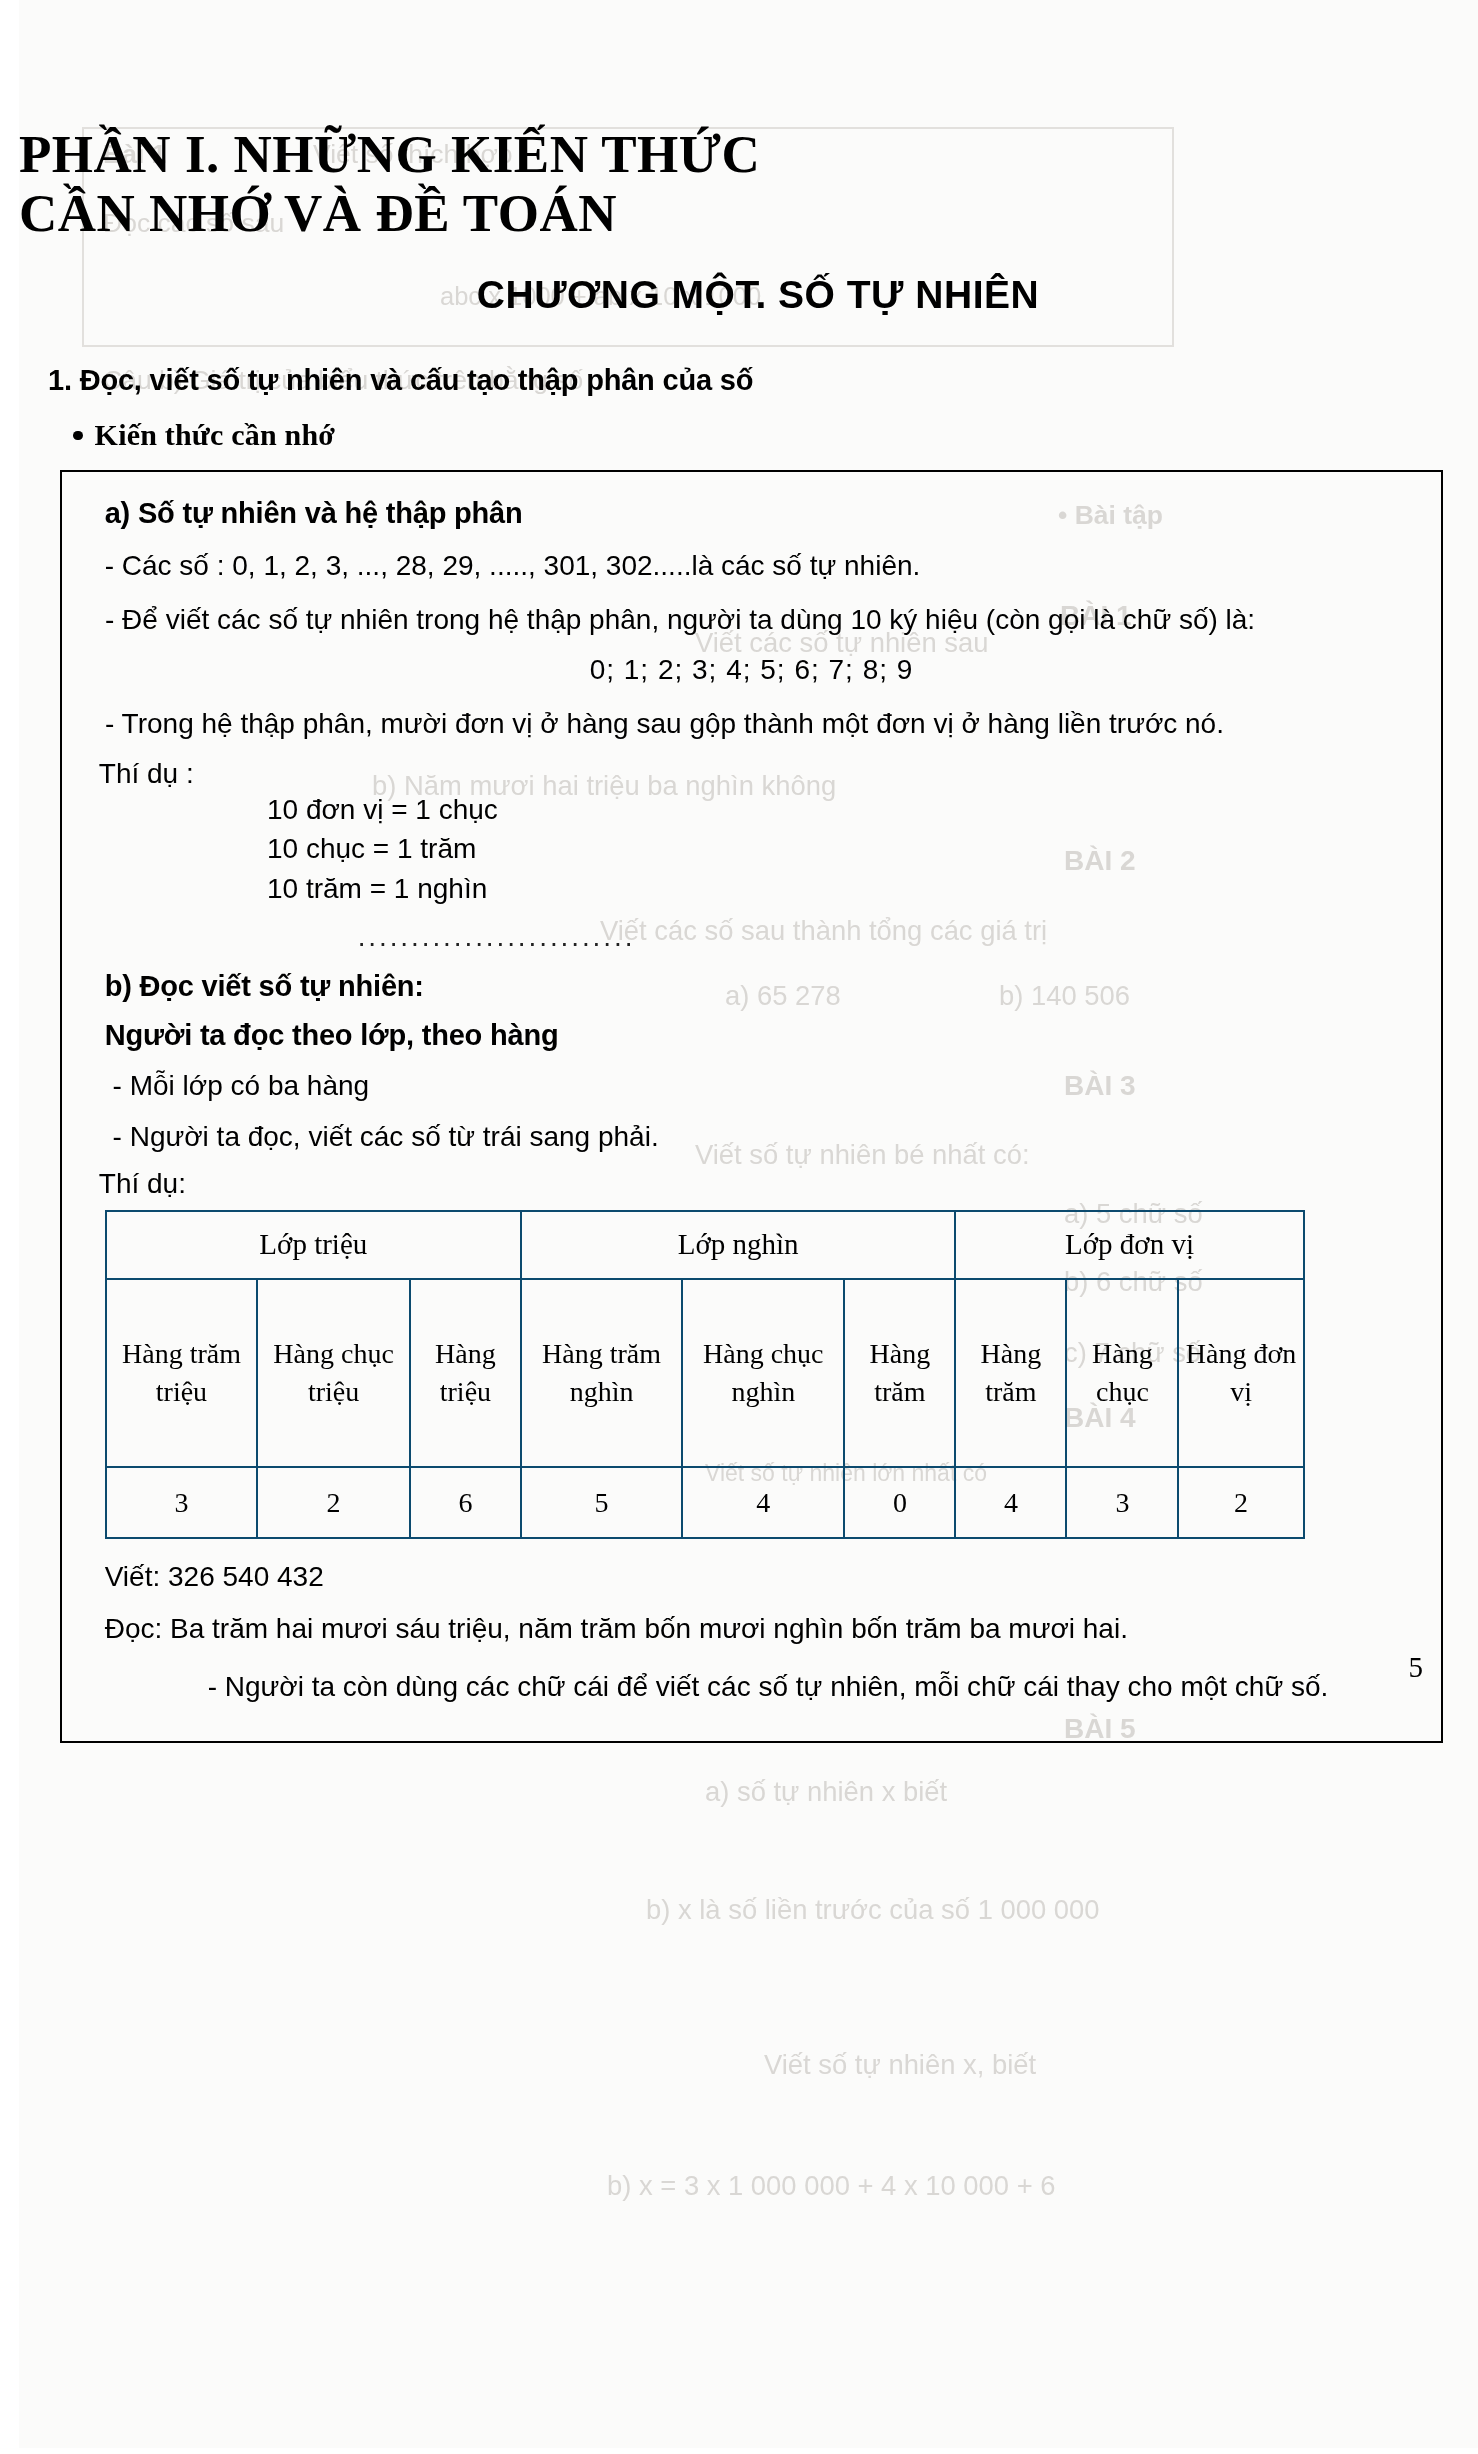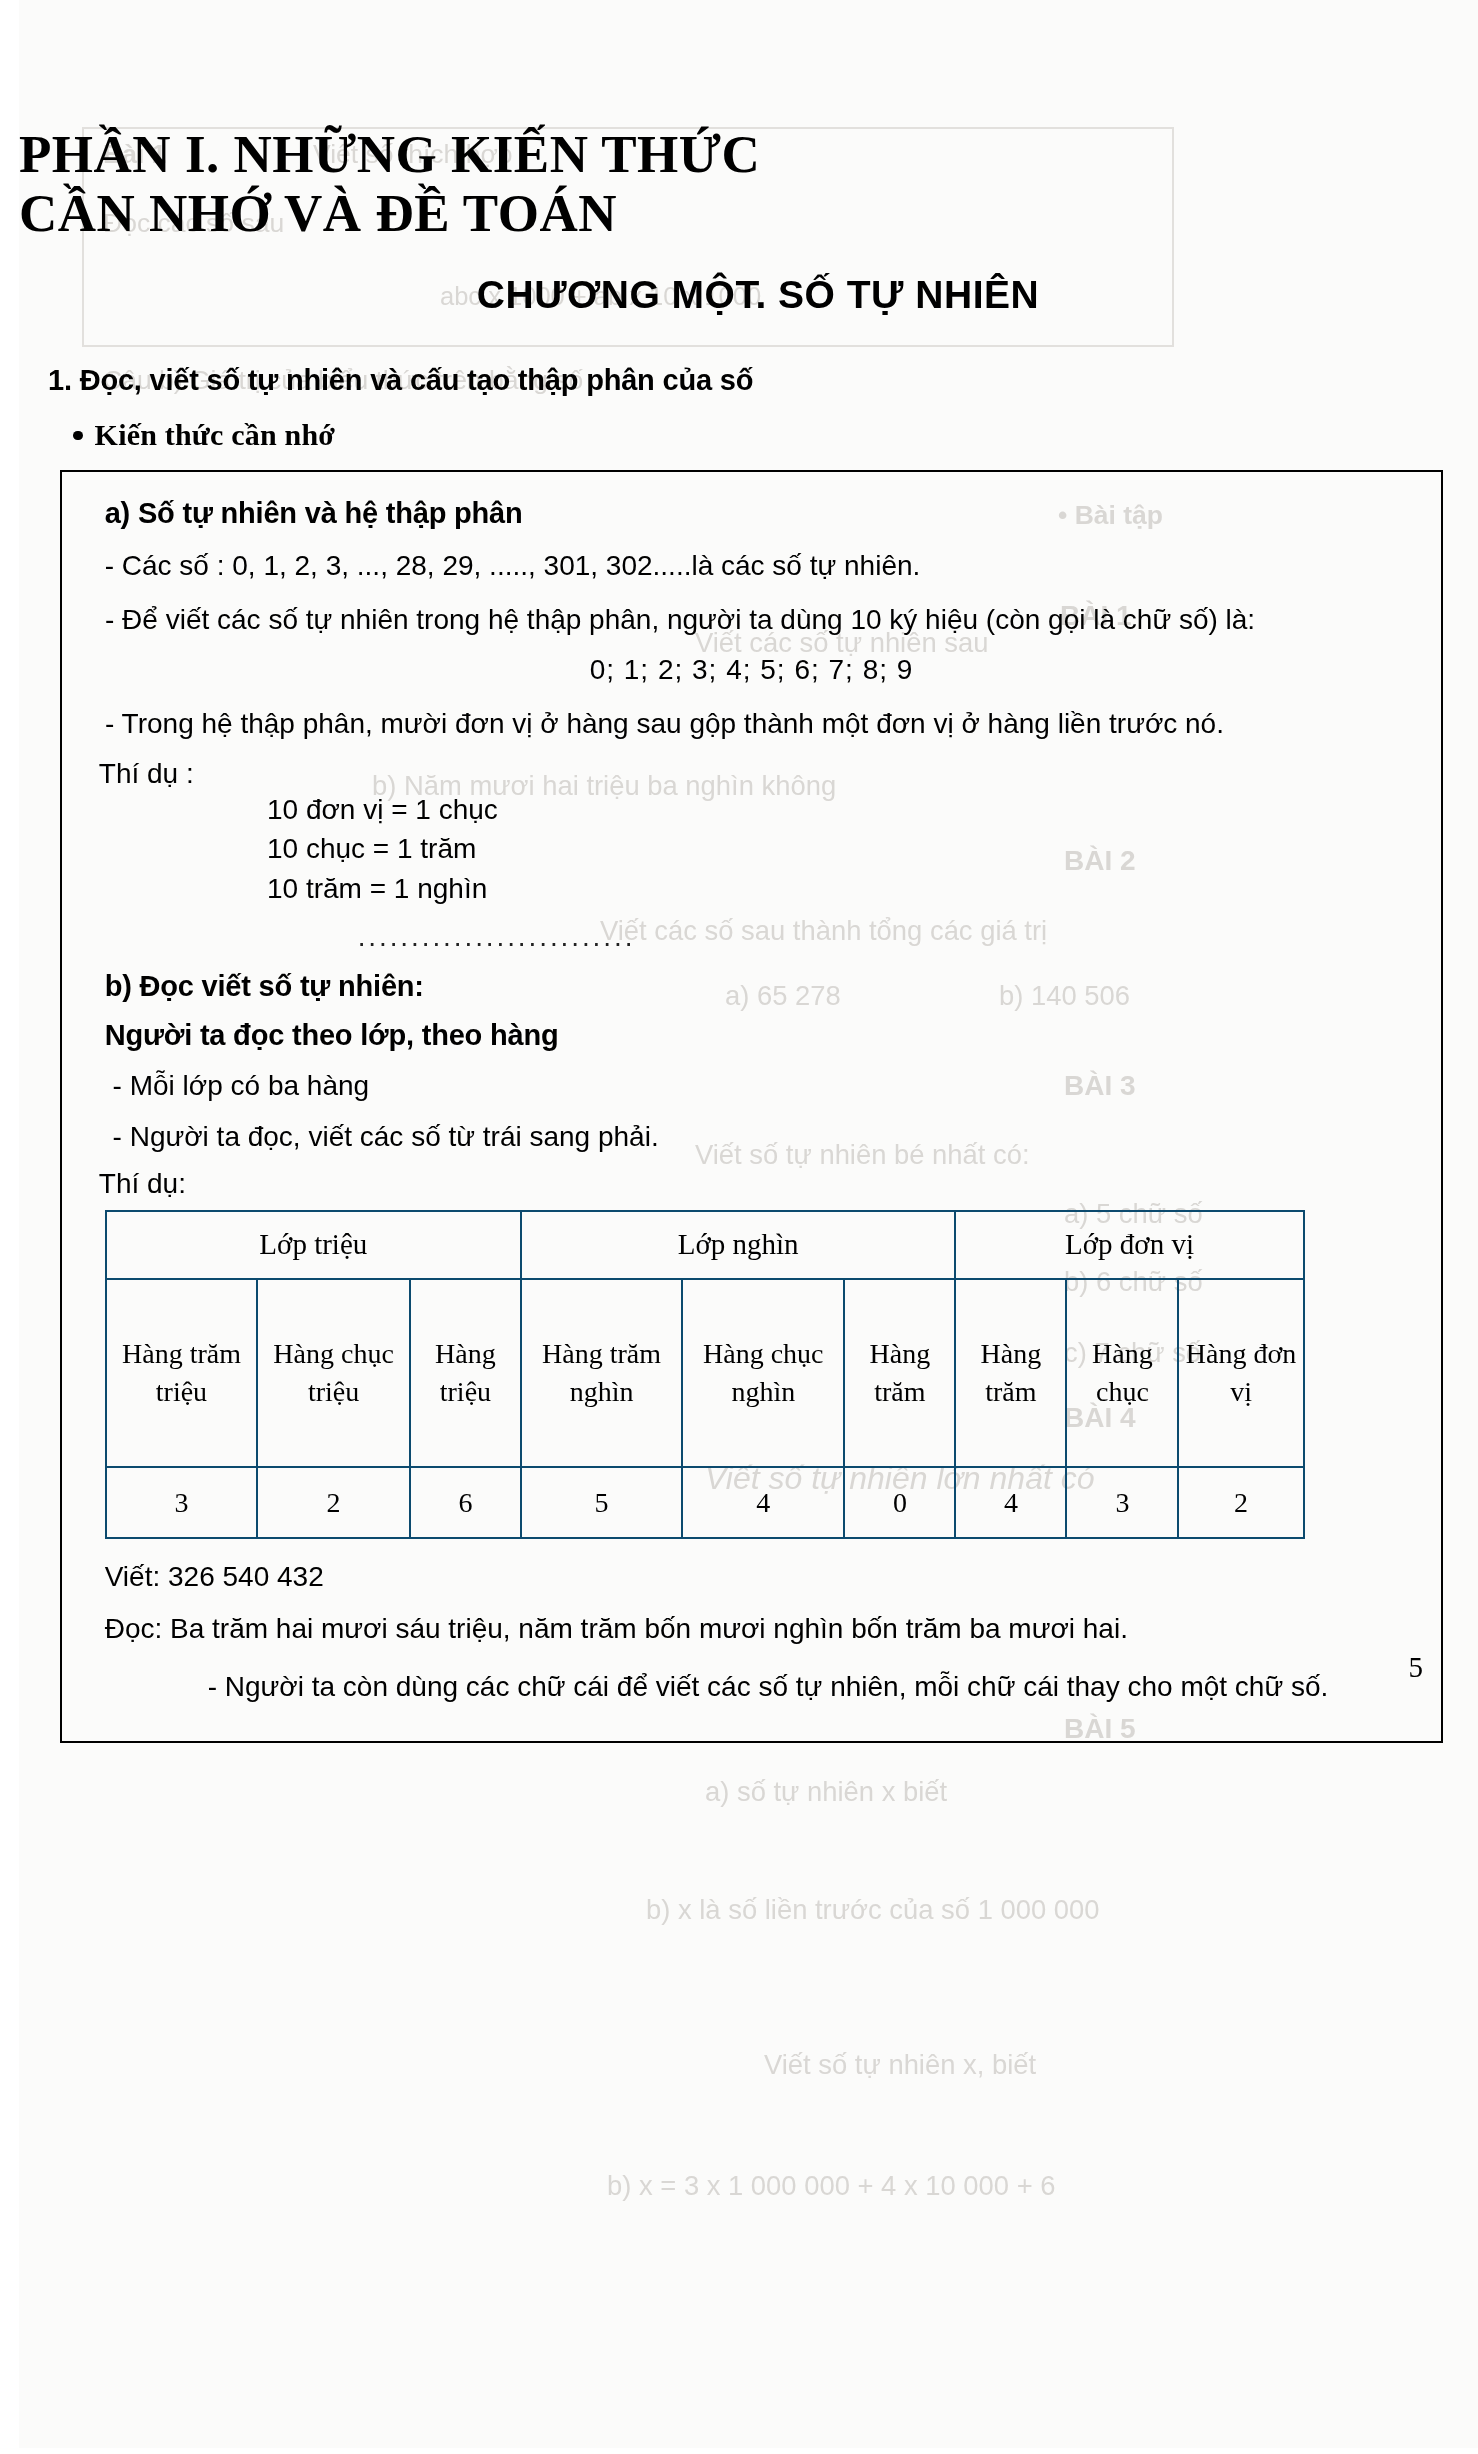--- a/index.html
+++ b/index.html
@@ -223,21 +223,21 @@
   <div class="bleed" style="left:1045px; top:845px; font-size:28px; font-weight:bold;">BÀI 2</div>
   <div class="bleed" style="left:581px; top:915px; font-size:27.4px;">Viết các số sau thành tổng các giá trị</div>
   <div class="bleed" style="left:706px; top:980px; font-size:27.4px;">a) 65 278</div>
   <div class="bleed" style="left:980px; top:980px; font-size:27.4px;">b) 140 506</div>
   <div class="bleed" style="left:1045px; top:1070px; font-size:28px; font-weight:bold;">BÀI 3</div>
   <div class="bleed" style="left:676px; top:1139px; font-size:27.4px;">Viết số tự nhiên bé nhất có:</div>
   <div class="bleed" style="left:1045px; top:1198px; font-size:27.4px;">a) 5 chữ số</div>
   <div class="bleed" style="left:1045px; top:1266px; font-size:27.4px;">b) 6 chữ số</div>
   <div class="bleed" style="left:1045px; top:1337px; font-size:27.4px;">c) 7 chữ số</div>
   <div class="bleed" style="left:1045px; top:1402px; font-size:28px; font-weight:bold;">BÀI 4</div>
-  <div class="bleed" style="left:686px; top:1460px; font-size:32px;font-style:italic;">Viết số tự nhiên lớn nhất có</div>
+  <div class="bleed" style="left:686px; top:1460px; font-size:23px;">Viết số tự nhiên lớn nhất có</div>
   <div class="bleed" style="left:1045px; top:1713px; font-size:28px; font-weight:bold;">BÀI 5</div>
   <div class="bleed" style="left:686px; top:1776px; font-size:27.4px;">a) số tự nhiên x biết</div>
   <div class="bleed" style="left:627px; top:1894px; font-size:27.4px;">b) x là số liền trước của số 1 000 000</div>
   <div class="bleed" style="left:745px; top:2049px; font-size:27.4px;">Viết số tự nhiên x, biết</div>
   <div class="bleed" style="left:588px; top:2170px; font-size:27.4px;">b) x = 3 x 1 000 000 + 4 x 10 000 + 6</div>
 
   <div class="content">
 
     <h1 class="title-main">
       <span>PHẦN I. NHỮNG KIẾN THỨC</span>

